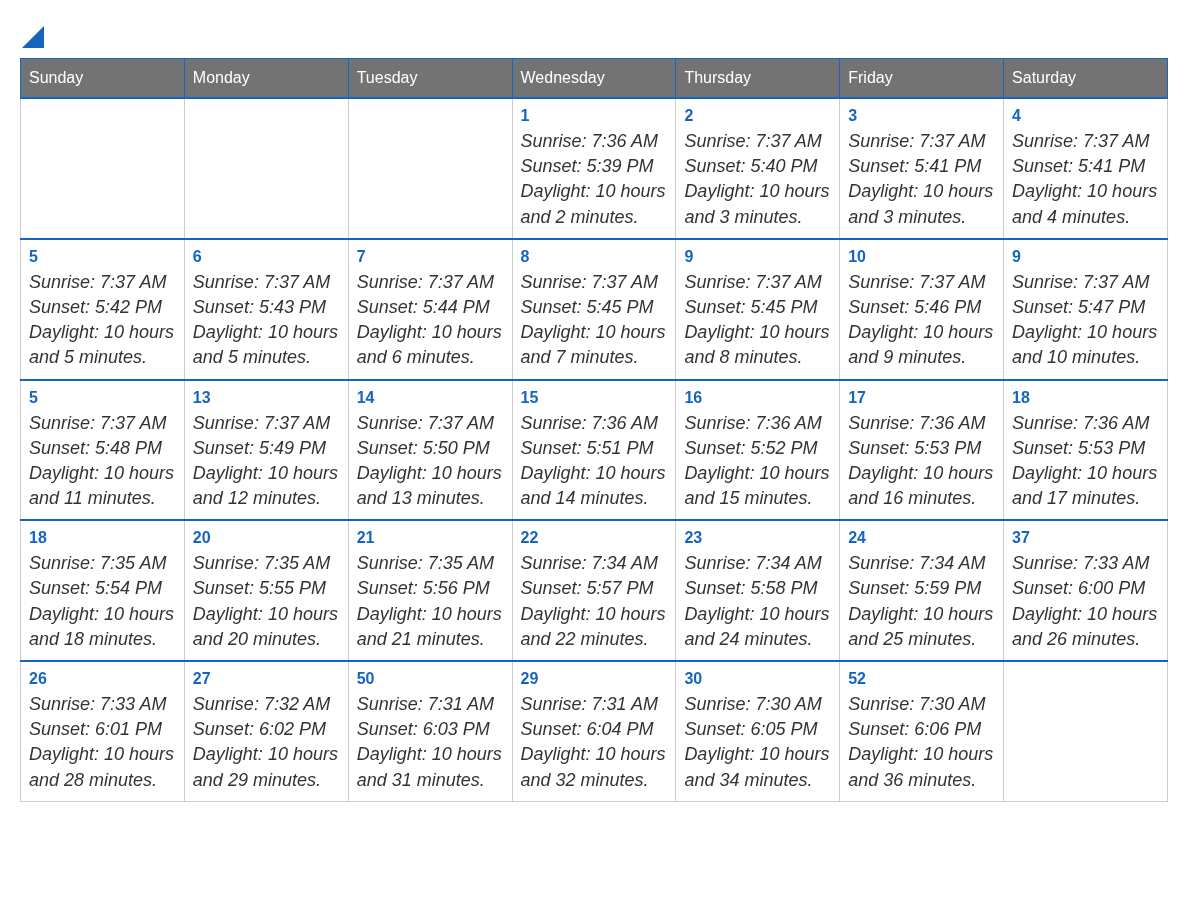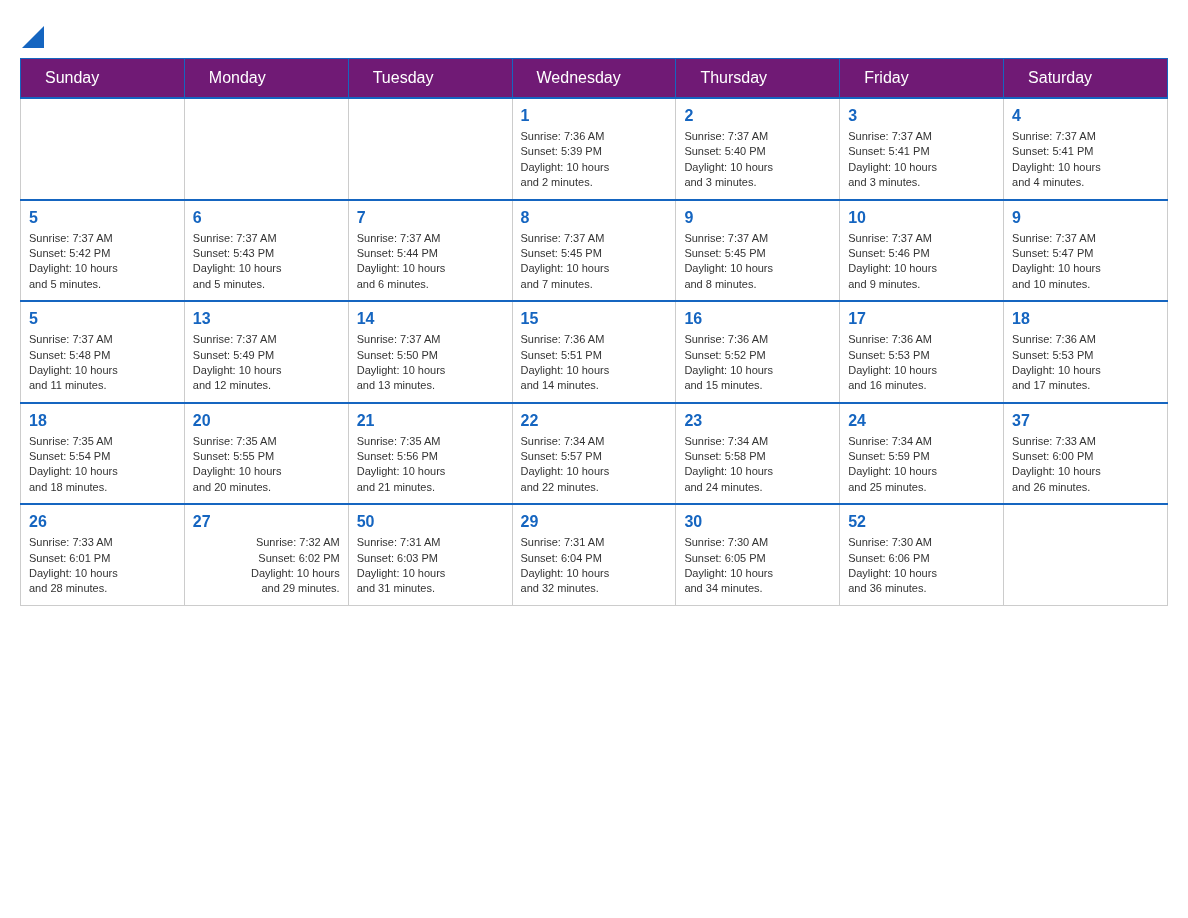--- a/index.html
+++ b/index.html
@@ -53,23 +53,23 @@
     .subtitle {
       font-size: 20px;
       color: #444;
     }
     .calendar {
       width: 100%;
       border-collapse: collapse;
       border: 1px solid #999;
     }
     .calendar th {
-      background-color: #701a75;
+      background-color: #737373;
       color: #fff;
-      padding: 10px 24px;
+      padding: 10px 8px;
       font-size: 16px;
       font-weight: normal;
       text-align: left;
       border: 1px solid #1565c0;
     }
     .calendar td {
       vertical-align: top;
       padding: 8px;
       border: 1px solid #ccc;
       width: calc(100% / 7);
@@ -78,23 +78,24 @@
       color: #333;
     }
     .day-number {
       font-size: 16px;
       font-weight: bold;
       color: #1565c0;
       display: block;
       margin-bottom: 4px;
     }
     .day-info {
-      font-size: 11px;
+      font-size: 18px;
       color: #333;
       line-height: 1.4;
+      font-style: italic;
     }
     .empty-cell {
       background: #fff;
     }
     tr.week-row td {
       border-top: 2px solid #1565c0;
     }
   </style>
 </head>
 <body>
@@ -321,21 +322,21 @@
       <tr class="week-row">
         <td>
           <span class="day-number">26</span>
           <div class="day-info" style="white-space: pre-line;">Sunrise: 7:33 AM
 Sunset: 6:01 PM
 Daylight: 10 hours
 and 28 minutes.</div>
         </td>
         <td>
           <span class="day-number">27</span>
-          <div class="day-info" style="white-space: pre-line; text-align: right;">Sunrise: 7:32 AM
+          <div class="day-info" style="white-space: pre-line;">Sunrise: 7:32 AM
 Sunset: 6:02 PM
 Daylight: 10 hours
 and 29 minutes.</div>
         </td>
         <td>
           <span class="day-number">50</span>
           <div class="day-info" style="white-space: pre-line;">Sunrise: 7:31 AM
 Sunset: 6:03 PM
 Daylight: 10 hours
 and 31 minutes.</div>

